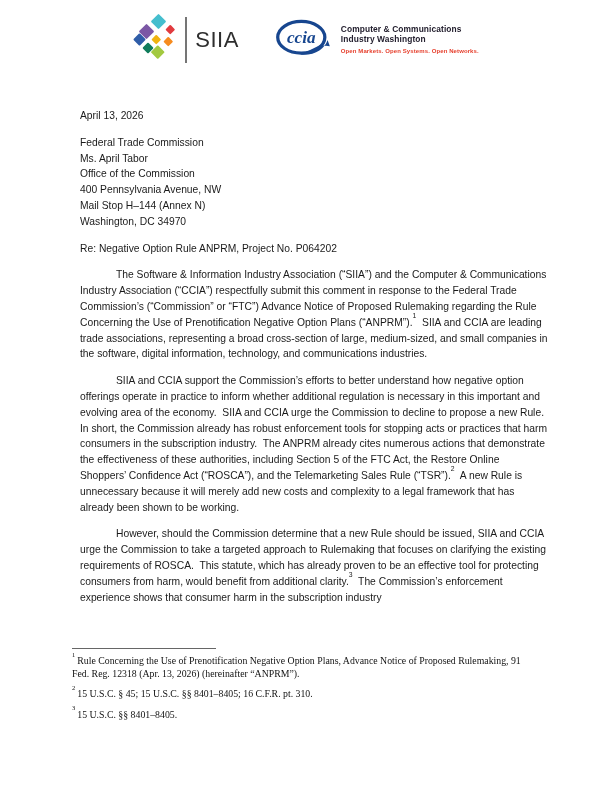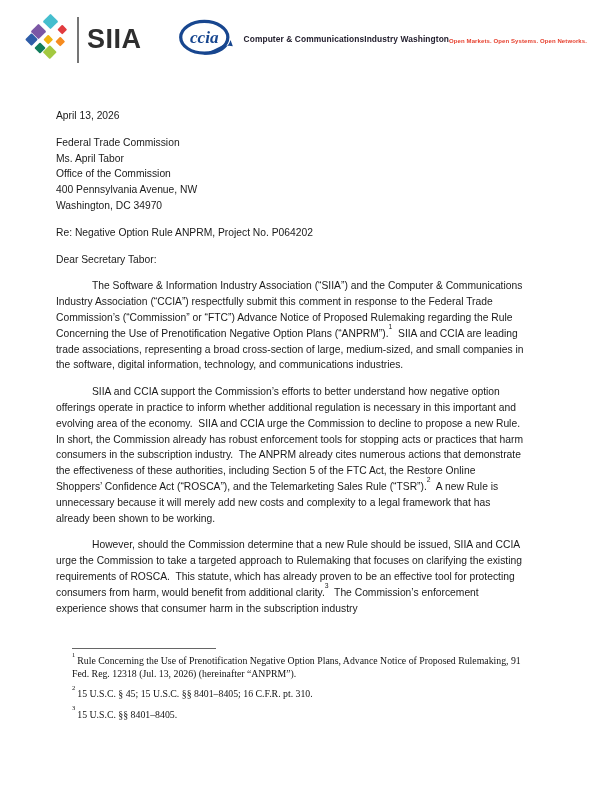--- a/index.html
+++ b/index.html
@@ -24,44 +24,44 @@
   .dm:nth-of-type(1){left:20px;  top:2.5px; width:11px;  height:11px;}
   .dm:nth-of-type(2){left:7.5px; top:12.5px;width:11px;  height:11px;}
   .dm:nth-of-type(3){left:34px;  top:12.7px;width:6.5px; height:6.5px;}
   .dm:nth-of-type(4){left:1.5px; top:21.5px;width:9px;   height:9px;}
   .dm:nth-of-type(5){left:19.7px;top:23px;  width:6.5px; height:6.5px;}
   .dm:nth-of-type(6){left:32.2px;top:25px;  width:6.5px; height:6.5px;}
   .dm:nth-of-type(7){left:10.7px;top:31px;  width:8px;   height:8px;}
   .dm:nth-of-type(8){left:20px;  top:34px;  width:9.5px; height:9.5px;}
   .siia-divider{width:2px;height:46px;background:#757575;margin:0 8px 0 6px;}
   .siia-wordmark{
-    font-size:27px;font-weight:700;letter-spacing:.5px;color:#2e2e2e;
+    font-size:22px;font-weight:400;letter-spacing:.5px;color:#2e2e2e;
     line-height:1;
   }
   .ccia-logo{display:flex;align-items:center;gap:8px;}
   .ccia-oval{width:58px;height:44px;display:block;}
   .ccia-oval ellipse{fill:none;stroke:var(--ccia-navy);stroke-width:3.6px;}
   .ccia-oval text{
     fill:var(--ccia-navy);font-family:"Liberation Serif",serif;
     font-style:italic;font-weight:700;font-size:19px;
   }
   .ccia-oval path{fill:var(--ccia-navy);}
-  .ccia-text{display:flex;flex-direction:row;}
+  .ccia-text{display:flex;flex-direction:column;}
   .ccia-name{
     font-size:8.4px;font-weight:700;line-height:9.8px;color:#24202f;
     letter-spacing:.1px;
   }
   .ccia-tagline{
     margin-top:3.5px;font-size:6px;font-weight:700;color:var(--ccia-red);
     letter-spacing:.1px;
   }
 
   
   .letter{
-    position:absolute;left:56px;top:108px;width:468px;
+    position:absolute;left:80px;top:108px;width:468px;
     font-size:10.3px;line-height:15.8px;
   }
   .letter .block{margin:0 0 11px 0;}
   .subject{margin-left:36px;}
   .para{margin:0 0 11px 0;text-indent:36px;white-space:pre-wrap;}
   .para sup,.letter sup{
     font-size:6.8px;line-height:0;position:relative;top:-3.2px;
   }
 
   
@@ -110,32 +110,32 @@
   </div>
 
   <div class="letter">
     <div class="block">April 13, 2026</div>
 
     <div class="block">
       <div>Federal Trade Commission</div>
       <div>Ms. April Tabor</div>
       <div>Office of the Commission</div>
       <div>400 Pennsylvania Avenue, NW</div>
+      <div>Mail Stop H–144 (Annex N)</div>
       <div>Washington, DC 34970</div>
     </div>
 
     <div class="block subject">Re: Negative Option Rule ANPRM, Project No. P064202</div>
 
-    <div class="block">Dear Secretary Tabor:</div>
 
     <p class="para">The Software &amp; Information Industry Association (“SIIA”) and the Computer &amp; Communications Industry Association (“CCIA”) respectfully submit this comment in response to the Federal Trade Commission’s (“Commission” or “FTC”) Advance Notice of Proposed Rulemaking regarding the Rule Concerning the Use of Prenotification Negative Option Plans (“ANPRM”).<sup>1</sup>  SIIA and CCIA are leading trade associations, representing a broad cross-section of large, medium-sized, and small companies in the software, digital information, technology, and communications industries.</p>
     <p class="para">SIIA and CCIA support the Commission’s efforts to better understand how negative option offerings operate in practice to inform whether additional regulation is necessary in this important and evolving area of the economy.  SIIA and CCIA urge the Commission to decline to propose a new Rule.  In short, the Commission already has robust enforcement tools for stopping acts or practices that harm consumers in the subscription industry.  The ANPRM already cites numerous actions that demonstrate the effectiveness of these authorities, including Section 5 of the FTC Act, the Restore Online Shoppers’ Confidence Act (“ROSCA”), and the Telemarketing Sales Rule (“TSR”).<sup>2</sup>  A new Rule is unnecessary because it will merely add new costs and complexity to a legal framework that has already been shown to be working.</p>
     <p class="para">However, should the Commission determine that a new Rule should be issued, SIIA and CCIA urge the Commission to take a targeted approach to Rulemaking that focuses on clarifying the existing requirements of ROSCA.  This statute, which has already proven to be an effective tool for protecting consumers from harm, would benefit from additional clarity.<sup>3</sup>  The Commission’s enforcement experience shows that consumer harm in the subscription industry</p>
   </div>
 
   <div class="footnotes">
     <div class="fn-sep"></div>
-    <div class="footnote"><sup>1</sup><span>Rule Concerning the Use of Prenotification Negative Option Plans, Advance Notice of Proposed Rulemaking, 91 Fed. Reg. 12318 (Jul. 13, 2026) (hereinafter “ANPRM”).</span></div>
+    <div class="footnote"><sup>1</sup><span>Rule Concerning the Use of Prenotification Negative Option Plans, Advance Notice of Proposed Rulemaking, 91 Fed. Reg. 12318 (Apr. 13, 2026) (hereinafter “ANPRM”).</span></div>
     <div class="footnote"><sup>2</sup><span>15 U.S.C. § 45; 15 U.S.C. §§ 8401–8405; 16 C.F.R. pt. 310.</span></div>
     <div class="footnote"><sup>3</sup><span>15 U.S.C. §§ 8401–8405.</span></div>
   </div>
 
 </div>
 
 </body></html>

